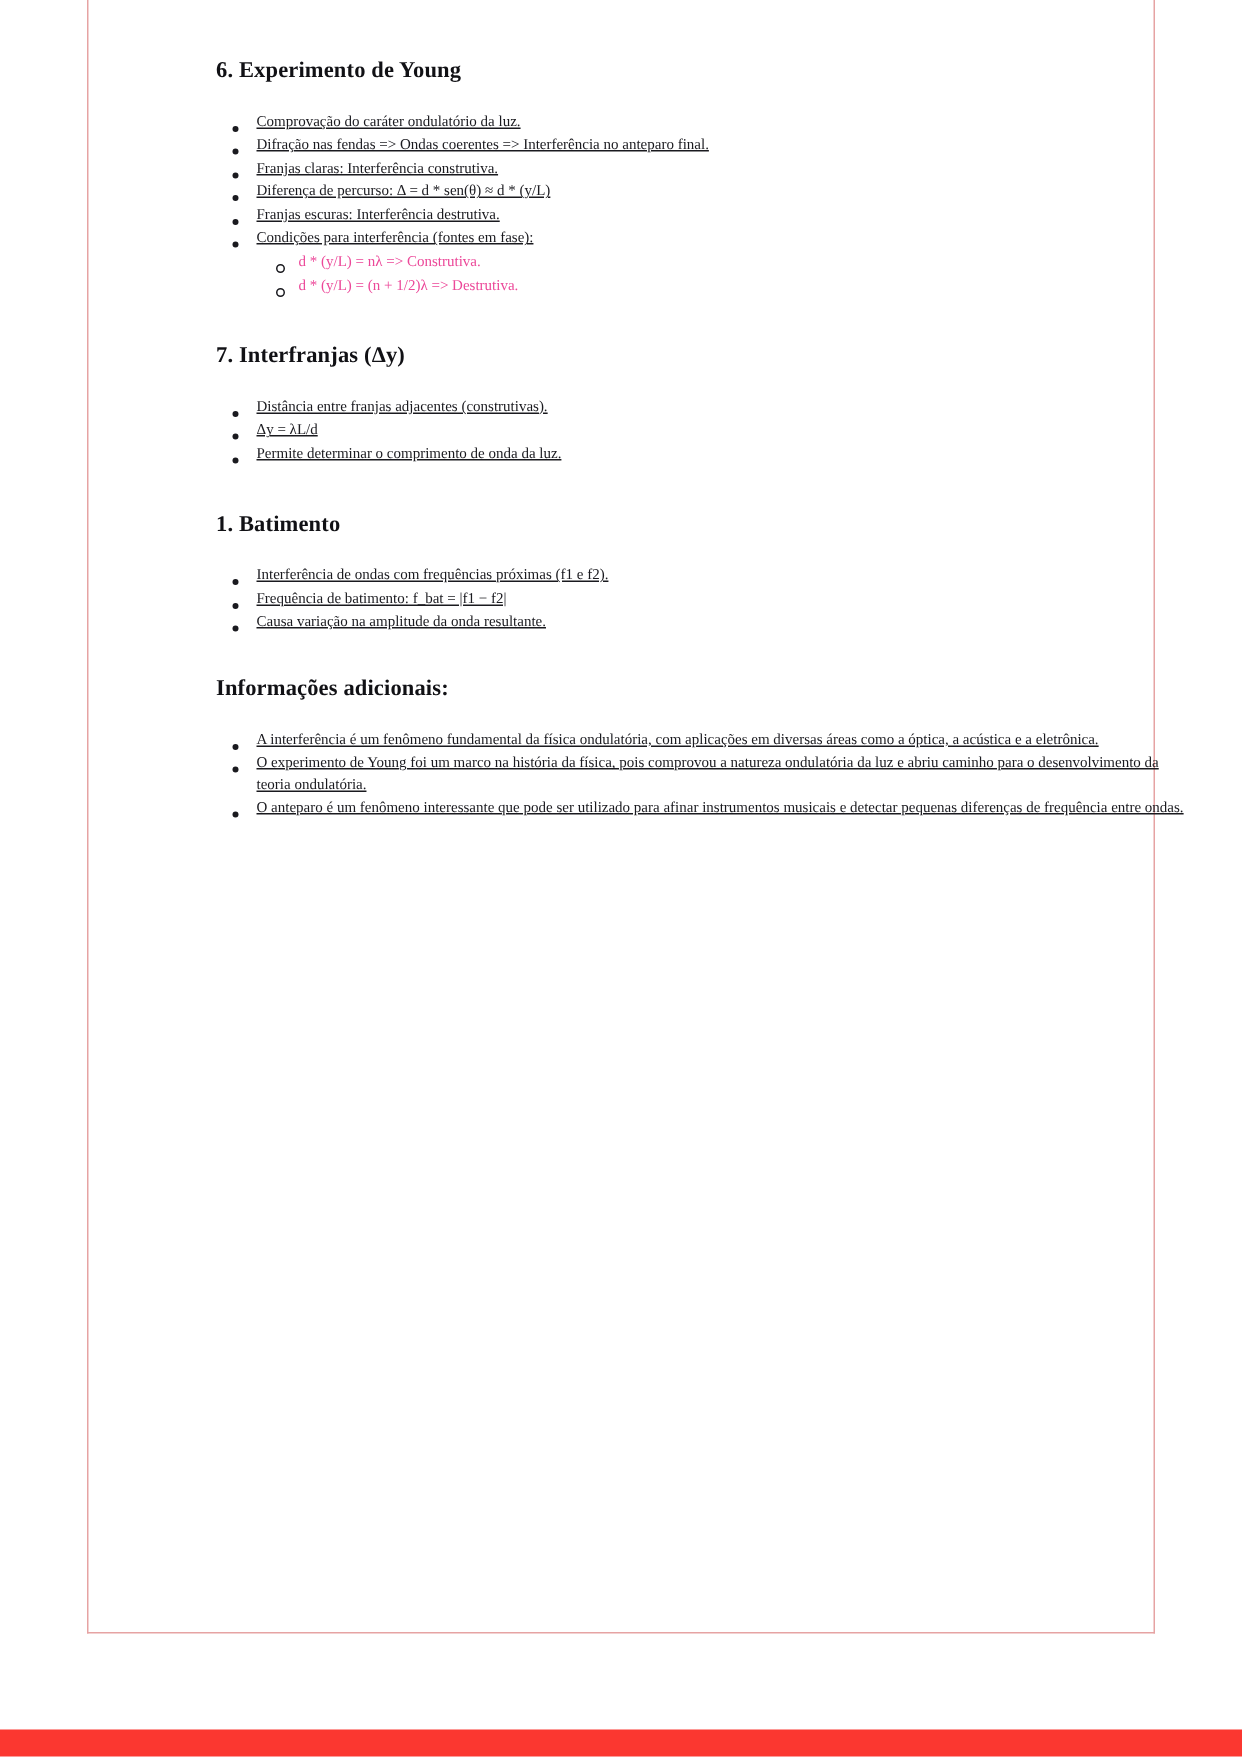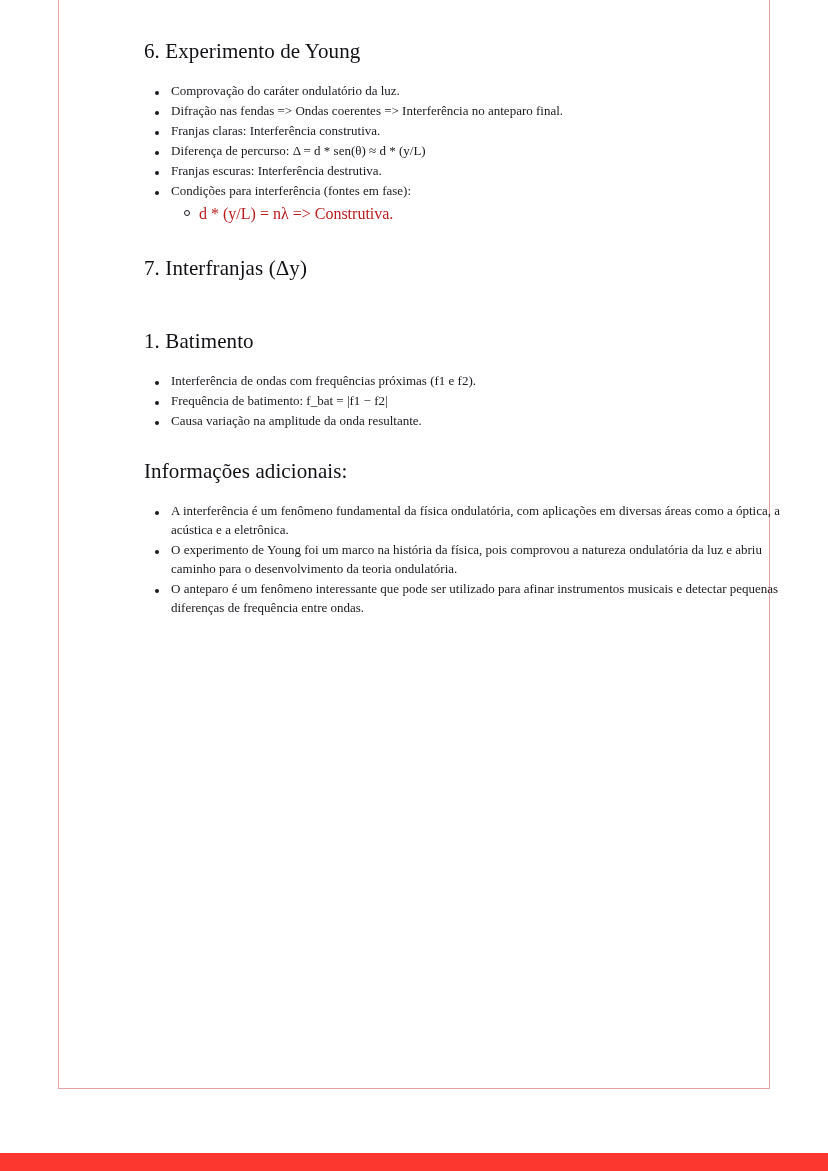--- a/index.html
+++ b/index.html
@@ -35,44 +35,45 @@
   #content {
     position: absolute;
     left: 85px;
     top: 78px;
     width: 650px;
   }
 
   
   .section-heading {
     font-family: "Liberation Serif", "DejaVu Serif", serif;
-    font-weight: normal;
-    font-size: 21px;
+    font-weight: bold;
+    font-size: 15px;
     line-height: 1.25;
     letter-spacing: 0.1px;
     color: #111115;
     margin: 0;
   }
   .gap-before-list { height: 18px; }
   .gap-section     { height: 29px; }
   .gap-section-sm  { height: 26px; }
 
   
   ul.bullets {
     list-style: none;
     margin: 0;
     padding: 0;
   }
   ul.bullets > li {
     position: relative;
     padding-left: 27px;
     margin: 0 0 1px 0;
-    font-size: 13px;
+    font-size: 10px;
     line-height: 1.455;
     color: #1a1a1f;
+    text-decoration: underline;
   }
   ul.bullets > li::before {
     content: "";
     position: absolute;
     left: 11px;
     top: 9px;
     width: 4px;
     height: 4px;
     border-radius: 50%;
     background: #1a1a1f;
@@ -80,23 +81,23 @@
   
   ul.subbullets {
     list-style: none;
     margin: 0;
     padding: 0;
   }
   ul.subbullets > li {
     position: relative;
     padding-left: 55px;
     margin: 0 0 1px 0;
-    font-size: 16px;
+    font-size: 10px;
     line-height: 1.455;
-    color: #b91c1c;
+    color: #ec4899;
   }
   ul.subbullets > li::before {
     content: "";
     position: absolute;
     left: 40px;
     top: 8px;
     width: 4px;
     height: 4px;
     border-radius: 50%;
     border: 1px solid #1a1a1f;
@@ -125,27 +126,33 @@
     <ul class="bullets">
       <li>Comprovação do caráter ondulatório da luz.</li>
       <li>Difração nas fendas =&gt; Ondas coerentes =&gt; Interferência no anteparo final.</li>
       <li>Franjas claras: Interferência construtiva.</li>
       <li>Diferença de percurso: Δ = d * sen(θ) ≈ d * (y/L)</li>
       <li>Franjas escuras: Interferência destrutiva.</li>
       <li>Condições para interferência (fontes em fase):</li>
     </ul>
     <ul class="subbullets">
       <li>d * (y/L) = nλ =&gt; Construtiva.</li>
+      <li>d * (y/L) = (n + 1/2)λ =&gt; Destrutiva.</li>
     </ul>
 
     <div class="gap-section"></div>
 
     <h2 class="section-heading">7. Interfranjas (Δy)</h2>
     <div class="gap-before-list"></div>
 
+    <ul class="bullets">
+      <li>Distância entre franjas adjacentes (construtivas).</li>
+      <li>Δy = λL/d</li>
+      <li>Permite determinar o comprimento de onda da luz.</li>
+    </ul>
 
     <div class="gap-section"></div>
 
     <h2 class="section-heading">1. Batimento</h2>
     <div class="gap-before-list"></div>
 
     <ul class="bullets">
       <li>Interferência de ondas com frequências próximas (f1 e f2).</li>
       <li>Frequência de batimento: f_bat = |f1 − f2|</li>
       <li>Causa variação na amplitude da onda resultante.</li>

